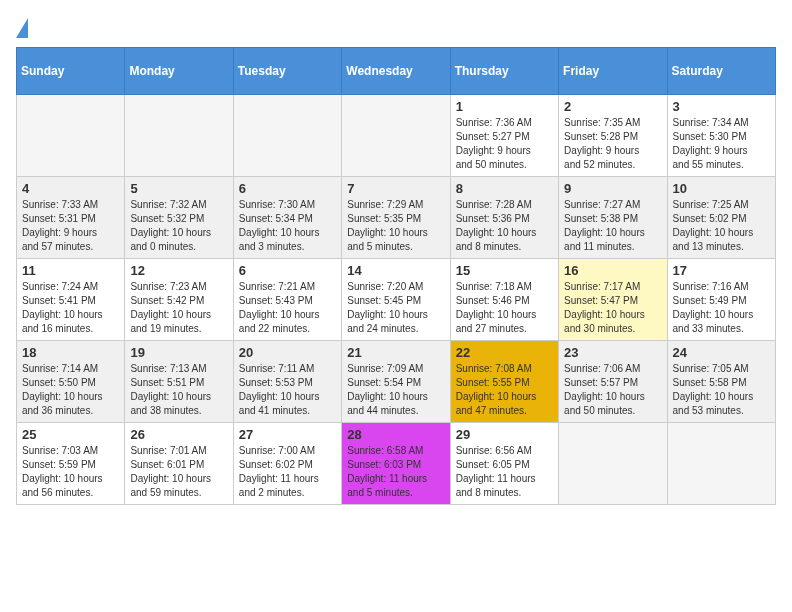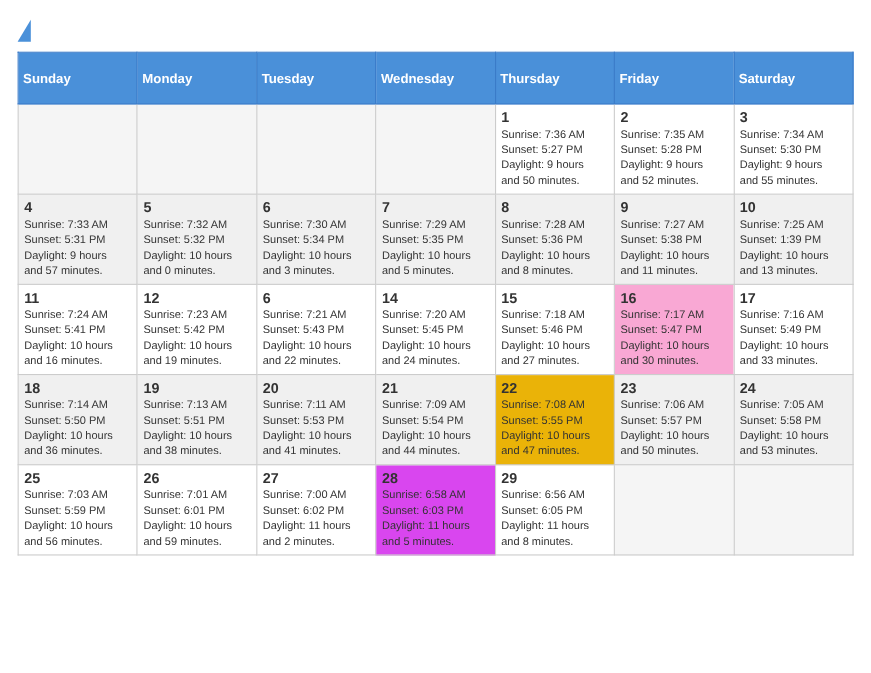--- a/index.html
+++ b/index.html
@@ -154,21 +154,21 @@
         <td style="background: rgb(240, 240, 240);">
           <span class="day-number">8</span>
           <div class="day-info"><span>Sunrise: 7:28 AM</span><br><span>Sunset: 5:36 PM</span><br><span>Daylight: 10 hours</span><br><span>and 8 minutes.</span></div>
         </td>
         <td style="background: rgb(240, 240, 240);">
           <span class="day-number">9</span>
           <div class="day-info"><span>Sunrise: 7:27 AM</span><br><span>Sunset: 5:38 PM</span><br><span>Daylight: 10 hours</span><br><span>and 11 minutes.</span></div>
         </td>
         <td style="background: rgb(240, 240, 240);">
           <span class="day-number">10</span>
-          <div class="day-info"><span>Sunrise: 7:25 AM</span><br><span>Sunset: 1:39 PM</span><br><span>Daylight: 10 hours</span><br><span>and 13 minutes.</span></div>
+          <div class="day-info"><span>Sunrise: 7:25 AM</span><br><span>Sunset: 5:02 PM</span><br><span>Daylight: 10 hours</span><br><span>and 13 minutes.</span></div>
         </td>
       </tr>
       <tr>
         <td style="background: rgb(255, 255, 255); margin-top: 36px;">
           <span class="day-number">11</span>
           <div class="day-info"><span>Sunrise: 7:24 AM</span><br><span>Sunset: 5:41 PM</span><br><span>Daylight: 10 hours</span><br><span>and 16 minutes.</span></div>
         </td>
         <td style="background: rgb(255, 255, 255);">
           <span class="day-number">12</span>
           <div class="day-info"><span>Sunrise: 7:23 AM</span><br><span>Sunset: 5:42 PM</span><br><span>Daylight: 10 hours</span><br><span>and 19 minutes.</span></div>
@@ -178,21 +178,21 @@
           <div class="day-info"><span>Sunrise: 7:21 AM</span><br><span>Sunset: 5:43 PM</span><br><span>Daylight: 10 hours</span><br><span>and 22 minutes.</span></div>
         </td>
         <td style="background: rgb(255, 255, 255);">
           <span class="day-number">14</span>
           <div class="day-info"><span>Sunrise: 7:20 AM</span><br><span>Sunset: 5:45 PM</span><br><span>Daylight: 10 hours</span><br><span>and 24 minutes.</span></div>
         </td>
         <td style="background: rgb(255, 255, 255);">
           <span class="day-number">15</span>
           <div class="day-info"><span>Sunrise: 7:18 AM</span><br><span>Sunset: 5:46 PM</span><br><span>Daylight: 10 hours</span><br><span>and 27 minutes.</span></div>
         </td>
-        <td style="background: #f9a8d4;">
+        <td style="background: #fef9c3;">
           <span class="day-number">16</span>
           <div class="day-info"><span>Sunrise: 7:17 AM</span><br><span>Sunset: 5:47 PM</span><br><span>Daylight: 10 hours</span><br><span>and 30 minutes.</span></div>
         </td>
         <td style="background: rgb(255, 255, 255);">
           <span class="day-number">17</span>
           <div class="day-info"><span>Sunrise: 7:16 AM</span><br><span>Sunset: 5:49 PM</span><br><span>Daylight: 10 hours</span><br><span>and 33 minutes.</span></div>
         </td>
       </tr>
       <tr>
         <td style="background: rgb(240, 240, 240);">

